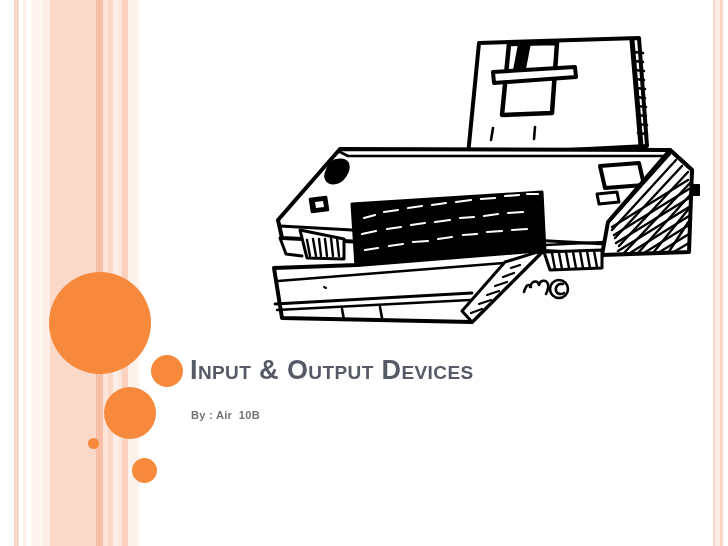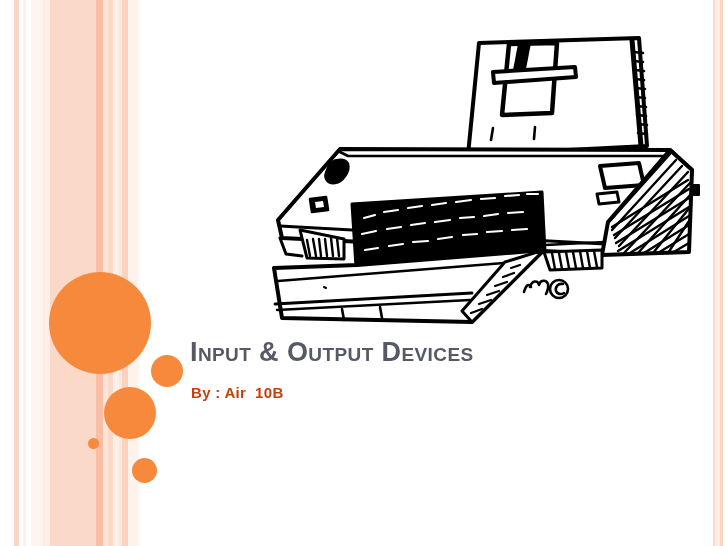--- a/index.html
+++ b/index.html
@@ -45,41 +45,41 @@
   
   .circle {
     position: absolute;
     border-radius: 50%;
   }
 
   
   #title-block {
     position: absolute;
     left: 190px;
-    top: 338px;
+    top: 356px;
     width: 500px;
   }
   #slide-title {
     margin: 0;
     font-family: "Liberation Sans", sans-serif;
     font-size: 27px;
     font-weight: bold;
     font-variant: small-caps;
     letter-spacing: 0.4px;
     line-height: 1.05;
     color: #565a66;
     white-space: nowrap;
   }
   #slide-subtitle {
-    margin: 18px 0 0 1px;
+    margin: 25px 0 0 1px;
     font-family: "Liberation Sans", sans-serif;
-    font-size: 15px;
+    font-size: 11px;
     font-weight: bold;
     letter-spacing: 0.3px;
-    color: #c2410c;
+    color: #737373;
     white-space: pre;
   }
 
   
   #printer-illustration {
     position: absolute;
     left: 272px;
     top: 22px;
     width: 432px;
     height: 312px;

